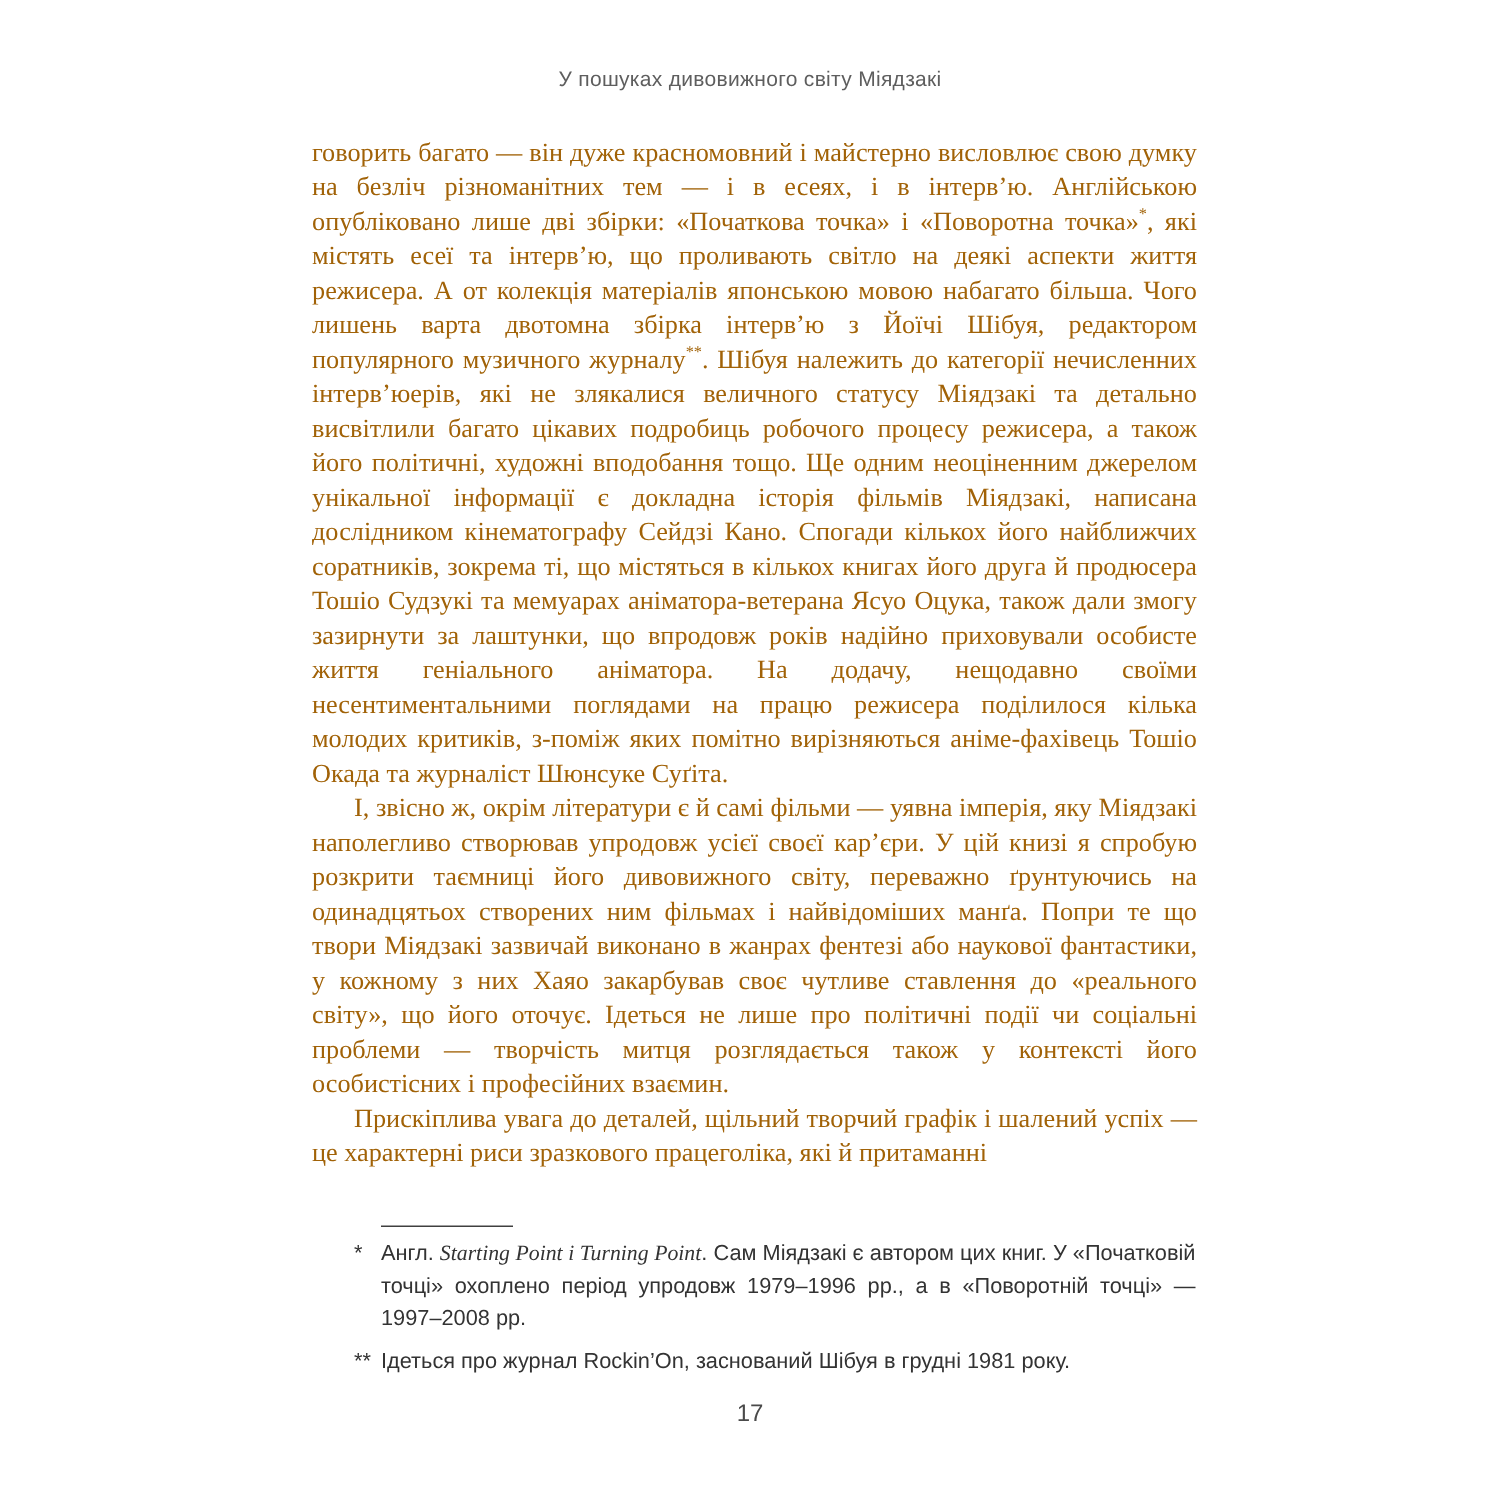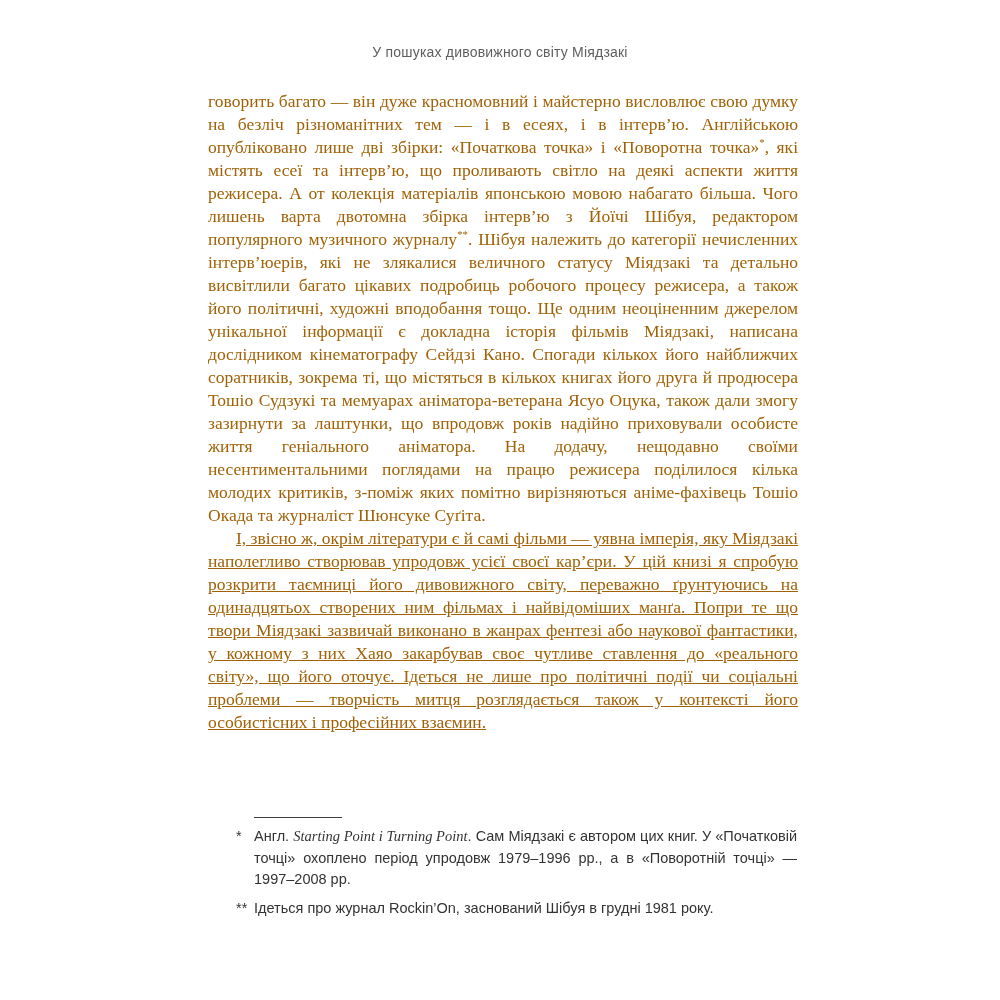--- a/index.html
+++ b/index.html
@@ -26,21 +26,21 @@
     position: absolute;
     left: 208px;
     top: 90px;
     width: 590px;
     font-size: 17.5px;
     line-height: 23px;
     color: #a16207;
     text-align: justify;
   }
   .para { margin: 0; }
-  .para.indent { text-indent: 28px; text-decoration: underline; }
+  .para.indent { text-indent: 28px; }
   .body-text sup, .fn-text sup {
     font-size: 0.62em;
     line-height: 0;
     vertical-align: super;
   }
   em { font-style: italic; font-family: Liberation Serif, serif; }
   .footnotes {
     position: absolute;
     left: 236px;
     top: 817px;
@@ -82,30 +82,32 @@
 </head>
 <body>
 
 <div class="page">
 
   <div class="running-head">У пошуках дивовижного світу Міядзакі</div>
 
   <div class="body-text">
     <p class="para">говорить багато — він дуже красномовний і майстерно висловлює свою думку на безліч різноманітних тем — і в есеях, і в інтерв’ю. Англійською опубліковано лише дві збірки: «Початкова точка» і «Поворотна точка»<sup>*</sup>, які містять есеї та інтерв’ю, що проливають світло на деякі аспекти життя режисера. А от колекція матеріалів японською мовою набагато більша. Чого лишень варта двотомна збірка інтерв’ю з Йоїчі Шібуя, редактором популярного музичного журналу<sup>**</sup>. Шібуя належить до категорії нечисленних інтерв’юерів, які не злякалися величного статусу Міядзакі та детально висвітлили багато цікавих подробиць робочого процесу режисера, а також його політичні, художні вподобання тощо. Ще одним неоціненним джерелом унікальної інформації є докладна історія фільмів Міядзакі, написана дослідником кінематографу Сейдзі Кано. Спогади кількох його найближчих соратників, зокрема ті, що містяться в кількох книгах його друга й продюсера Тошіо Судзукі та мемуарах аніматора-ветерана Ясуо Оцука, також дали змогу зазирнути за лаштунки, що впродовж років надійно приховували особисте життя геніального аніматора. На додачу, нещодавно своїми несентиментальними поглядами на працю режисера поділилося кілька молодих критиків, з-поміж яких помітно вирізняються аніме-фахівець Тошіо Окада та журналіст Шюнсуке Суґіта.</p>
     <p class="para indent">І, звісно ж, окрім літератури є й самі фільми — уявна імперія, яку Міядзакі наполегливо створював упродовж усієї своєї кар’єри. У цій книзі я спробую розкрити таємниці його дивовижного світу, переважно ґрунтуючись на одинадцятьох створених ним фільмах і найвідоміших манґа. Попри те що твори Міядзакі зазвичай виконано в жанрах фентезі або наукової фантастики, у кожному з них Хаяо закарбував своє чутливе ставлення до «реального світу», що його оточує. Ідеться не лише про політичні події чи соціальні проблеми — творчість митця розглядається також у контексті його особистісних і професійних взаємин.</p>
+    <p class="para indent">Прискіплива увага до деталей, щільний творчий графік і шалений успіх — це характерні риси зразкового працеголіка, які й притаманні</p>
   </div>
 
   <div class="footnotes">
     <div class="fn-rule"></div>
 
     <div class="footnote">
       <span class="fn-marker">*</span>
       <span class="fn-text">Англ. <em>Starting Point і Turning Point</em>. Сам Міядзакі є автором цих книг. У «Початковій точці» охоплено період упродовж 1979–1996 рр., а в «Поворотній точці» — 1997–2008 рр.</span>
     </div>
 
     <div class="footnote">
       <span class="fn-marker">**</span>
       <span class="fn-text">Ідеться про журнал Rockin’On, заснований Шібуя в грудні 1981 року.</span>
     </div>
   </div>
 
+  <div class="page-number">17</div>
 
 </div>
 
 </body></html>

